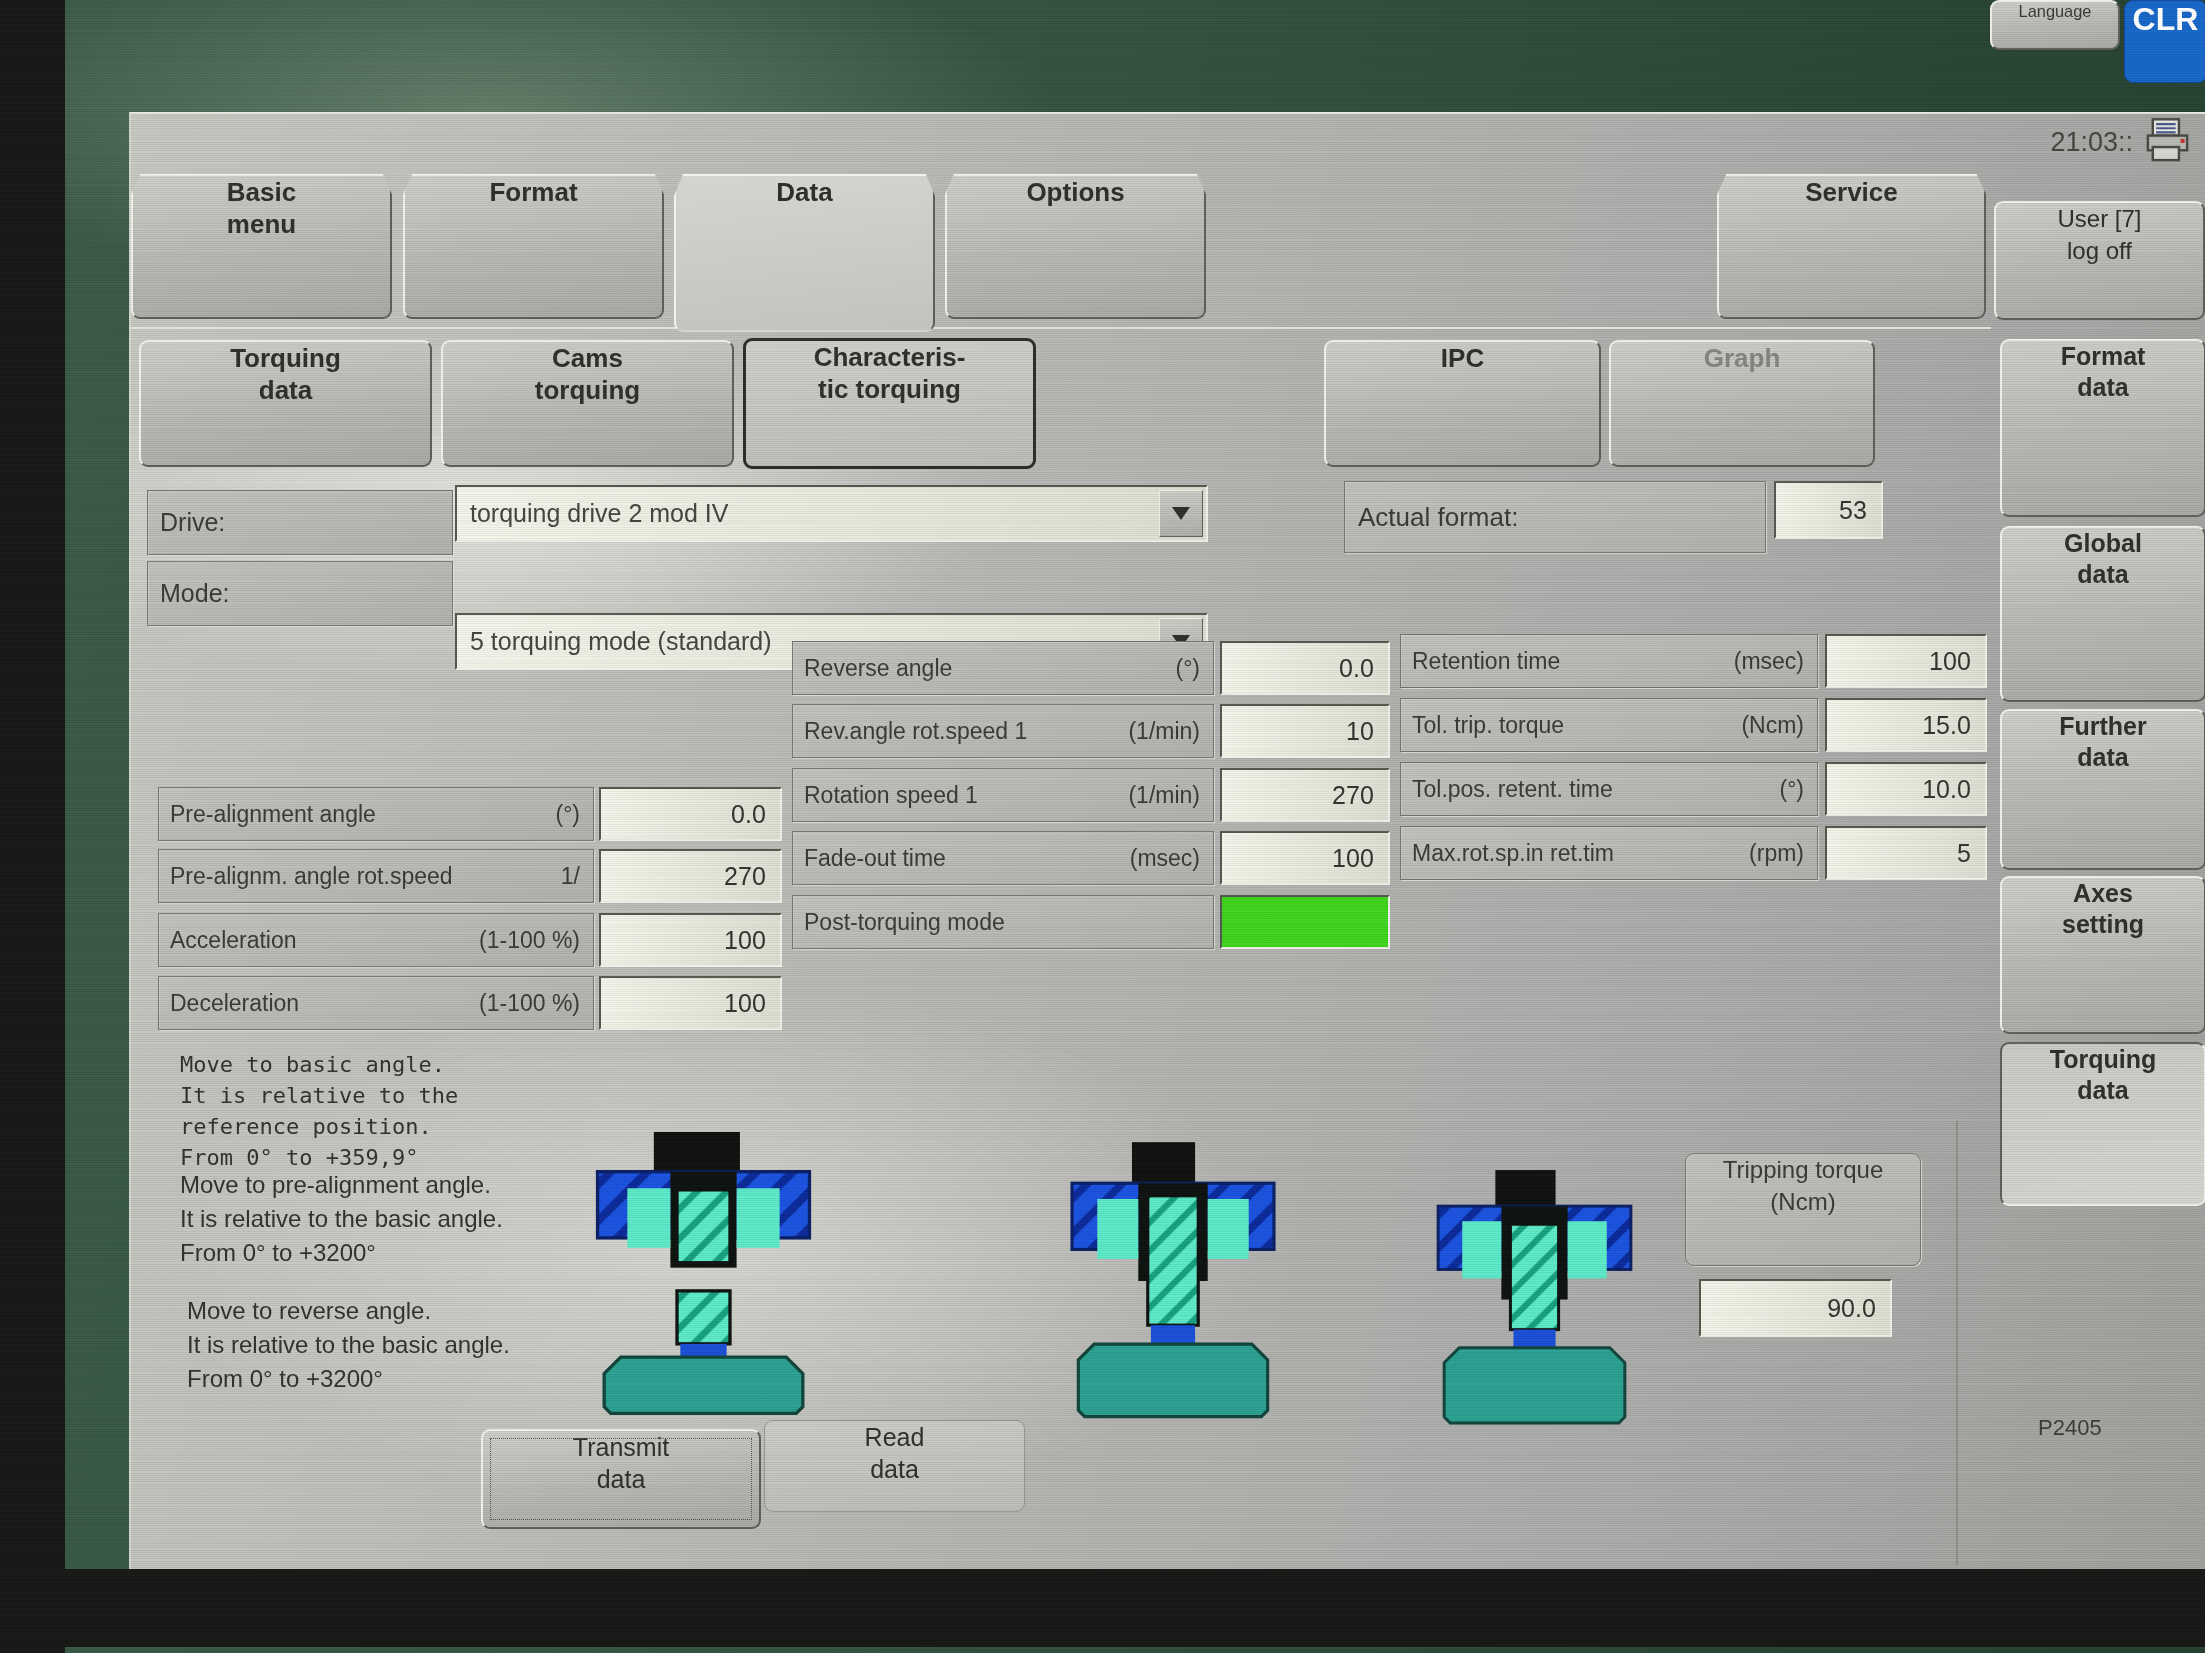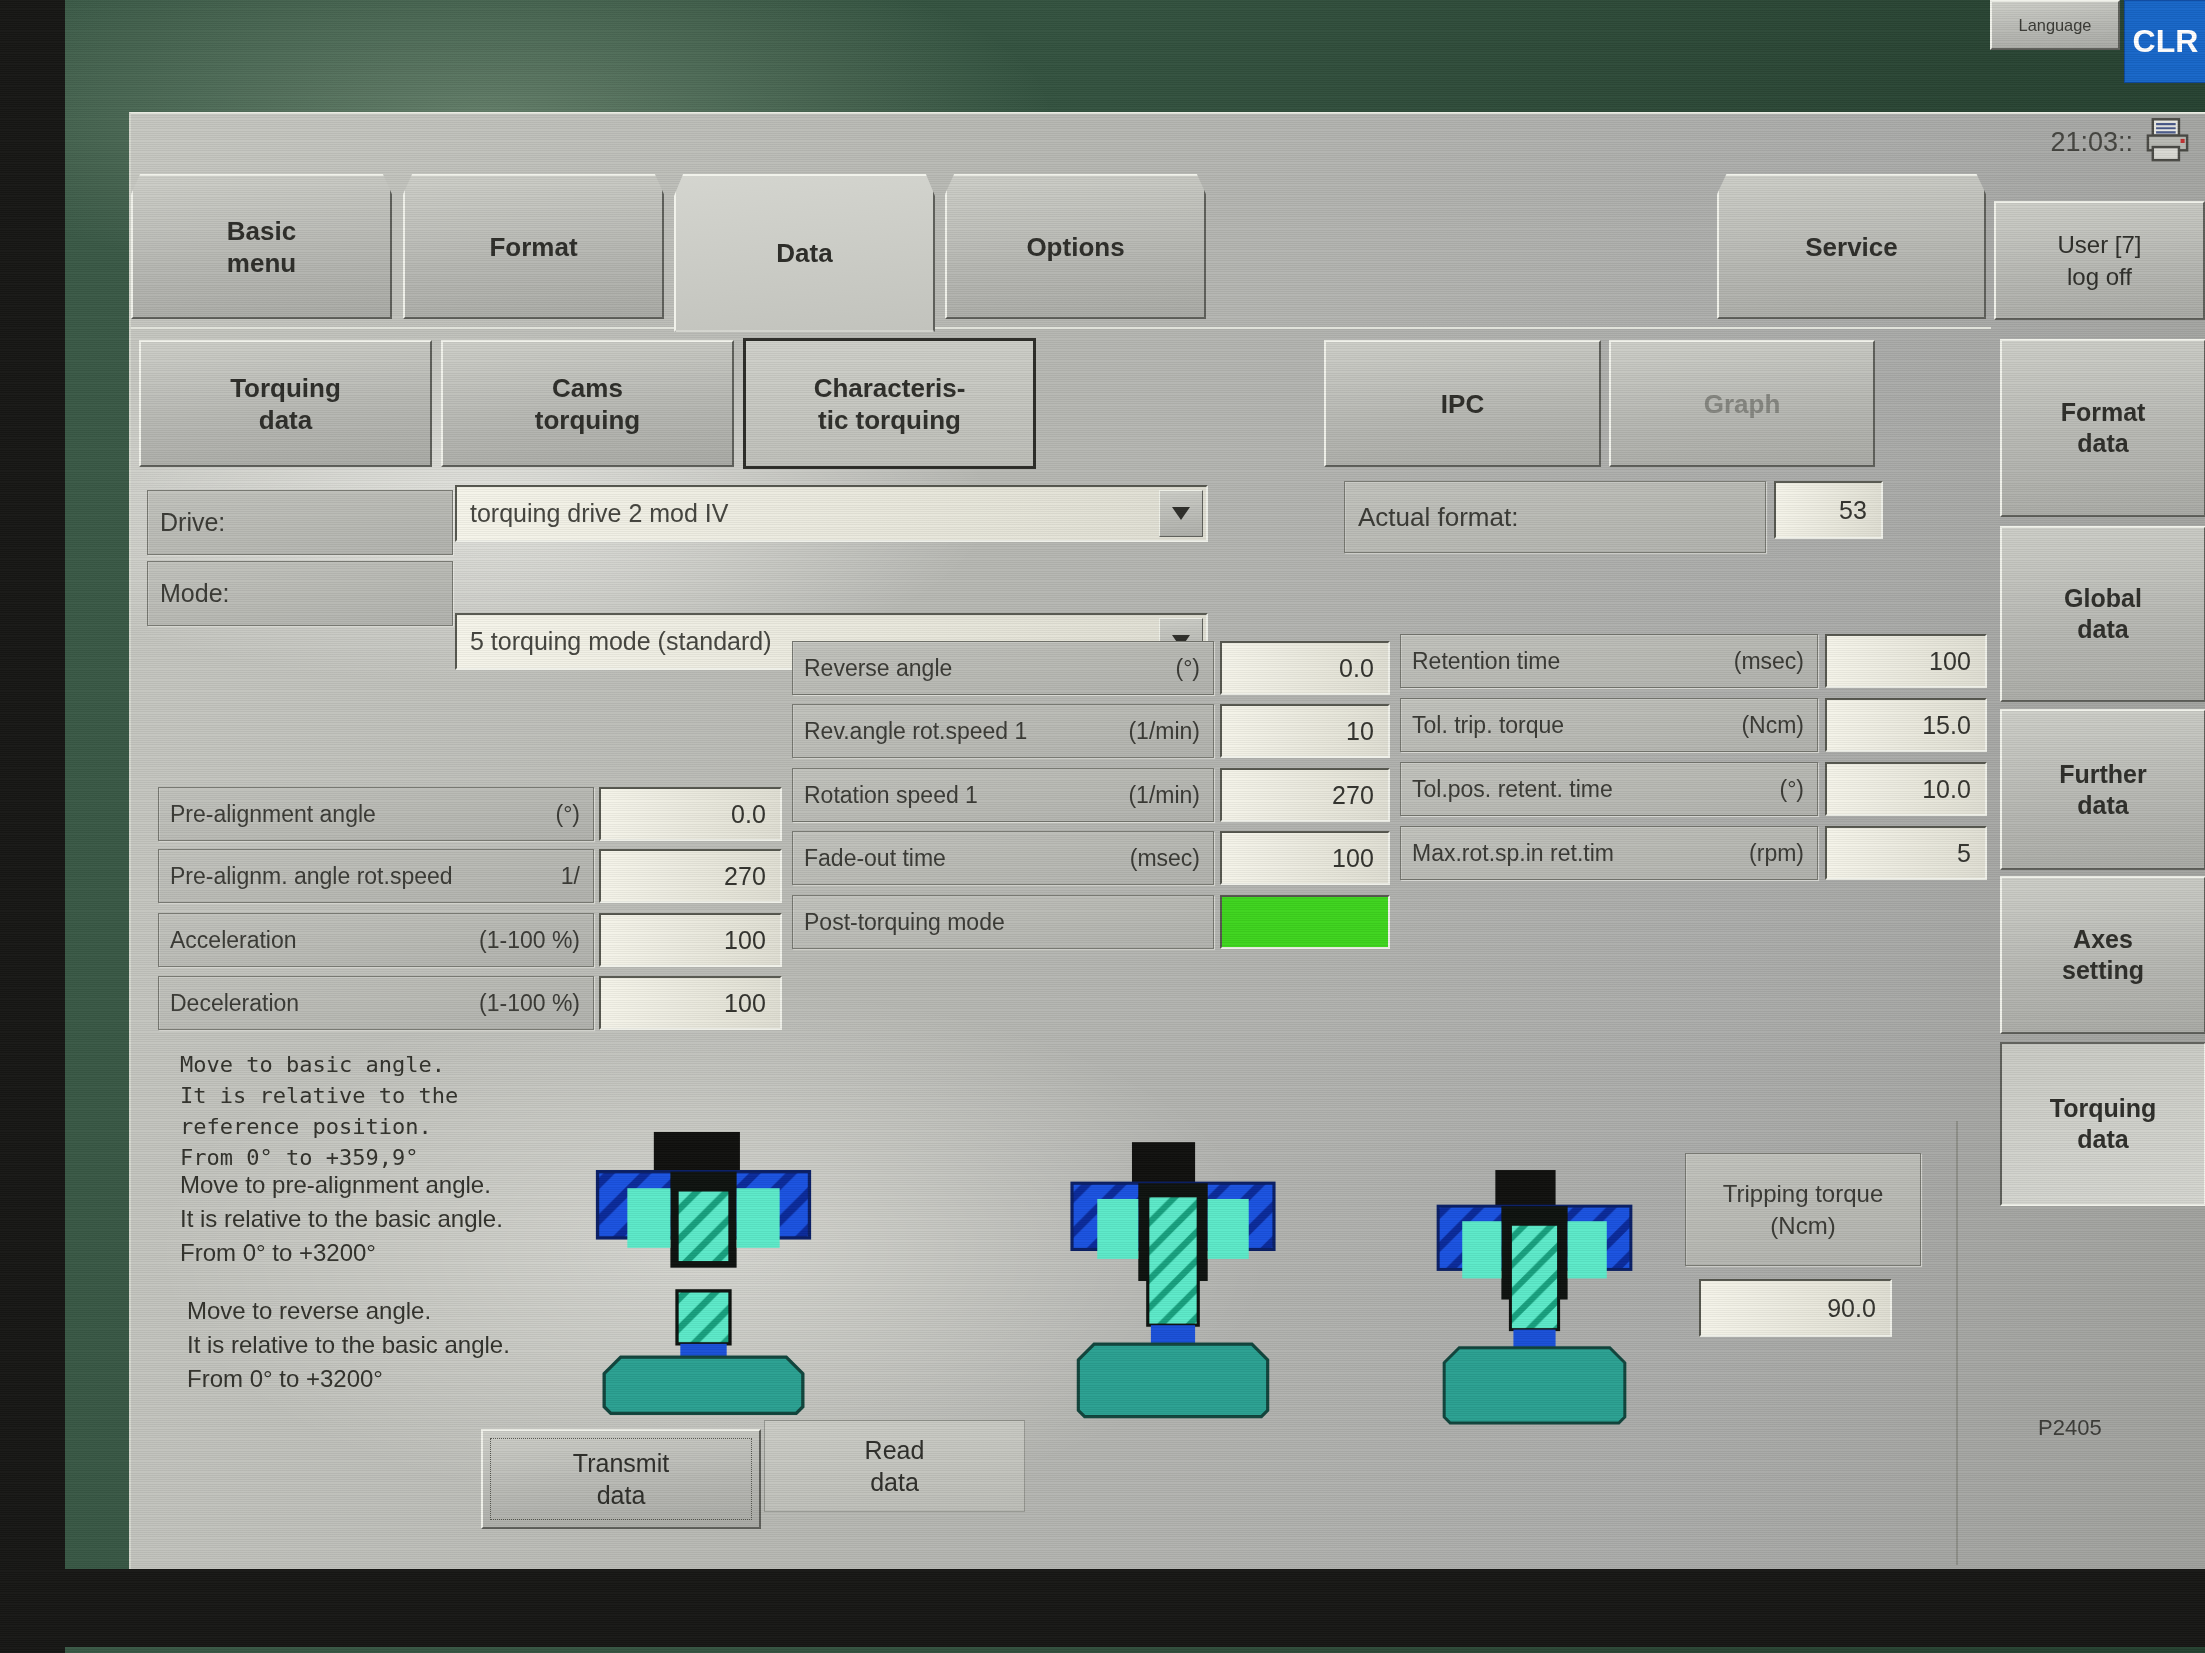--- a/index.html
+++ b/index.html
@@ -23,21 +23,21 @@
   .pressed{border-color:#5e5f5a #f1f2eb #f1f2eb #5e5f5a;background:linear-gradient(175deg,#c9cac4,#d4d5cf);}
   .tabcut{clip-path:polygon(0 14%,3.5% 0,96.5% 0,100% 14%,100% 100%,0 100%);}
   .tab-active{background:linear-gradient(175deg,#d4d5cf,#c2c3bd);border-bottom-color:transparent;z-index:3;}
   .subtab-active{border:3.3px solid #2c2c28;background:linear-gradient(175deg,#cfd0ca,#bcbdb7);}
   .sunken{border:2.2px solid;border-color:#56574f #eff0e9 #eff0e9 #56574f;box-sizing:border-box;
     background:linear-gradient(100deg,#f5f4ea 0%,#e8e7db 60%,#deddd2 100%);}
   .lblbox{border:1.6px solid #75766f;box-sizing:border-box;color:#3a3a35;
     background:linear-gradient(170deg,#c1c2bc,#b1b2ad);
     box-shadow:1.1px 1.1px 0 rgba(240,240,235,.6), inset 0.5px 0.5px 0 rgba(255,255,255,.35);}
   .ml{white-space:pre-line;}
-  .cc{display:flex;align-items:center;justify-content:center;text-align:center;}
+  .cc{display:flex;align-items:flex-start;justify-content:center;text-align:center;border-radius:9px;}
   .tabtxt{font-size:26px;font-weight:600;line-height:32px;}
   .sidetxt{font-size:25px;font-weight:600;line-height:31px;}
   .lblrow{display:flex;align-items:center;justify-content:space-between;font-size:23px;}
   .lblrow .l{padding-left:11px;white-space:nowrap;}
   .lblrow .u{padding-right:13px;white-space:nowrap;}
   .val{font-size:25px;color:#33332e;display:flex;align-items:center;justify-content:flex-end;padding-right:14.2px;box-sizing:border-box;}
   .greenfill{background:#3ed41e;border:2.2px solid;border-color:#56574f #eff0e9 #eff0e9 #56574f;box-sizing:border-box;}
   .combo{position:relative;font-size:25px;color:#45453f;display:flex;align-items:center;padding-left:13px;box-sizing:border-box;}
   .combo-btn{position:absolute;right:2.7px;top:2.7px;bottom:2.7px;width:42px;display:flex;align-items:center;justify-content:center;
     background:linear-gradient(175deg,#cbccc6,#aeafaa);border:1.6px solid;border-color:#eef0e8 #5e5f5a #5e5f5a #eef0e8;}

